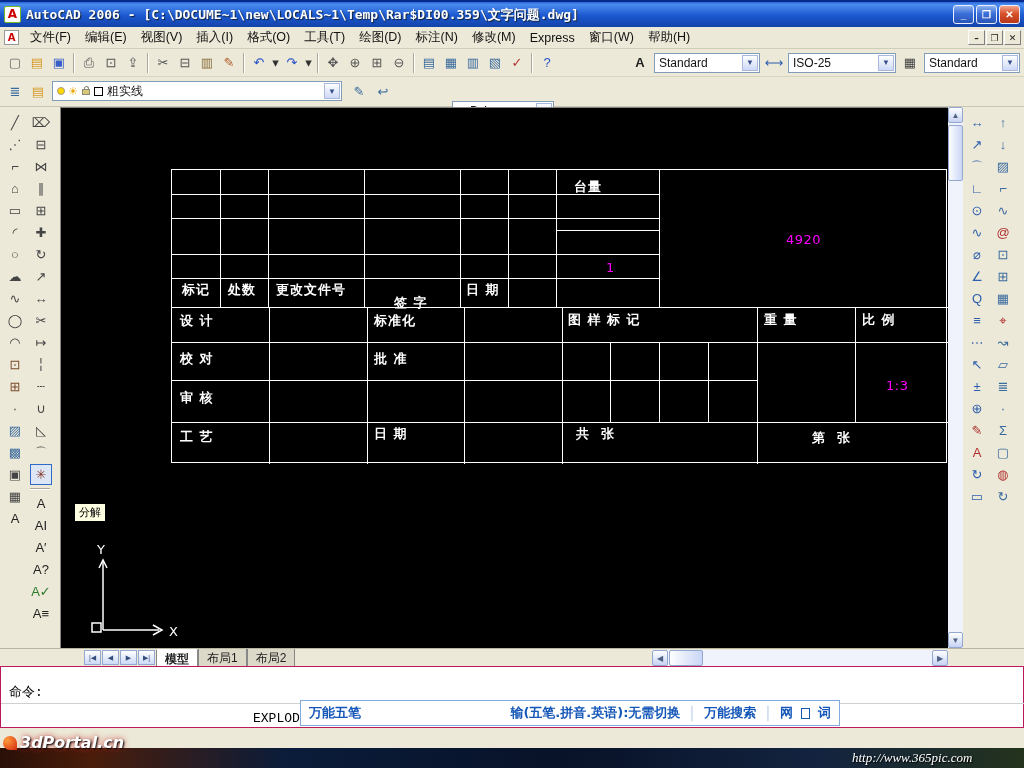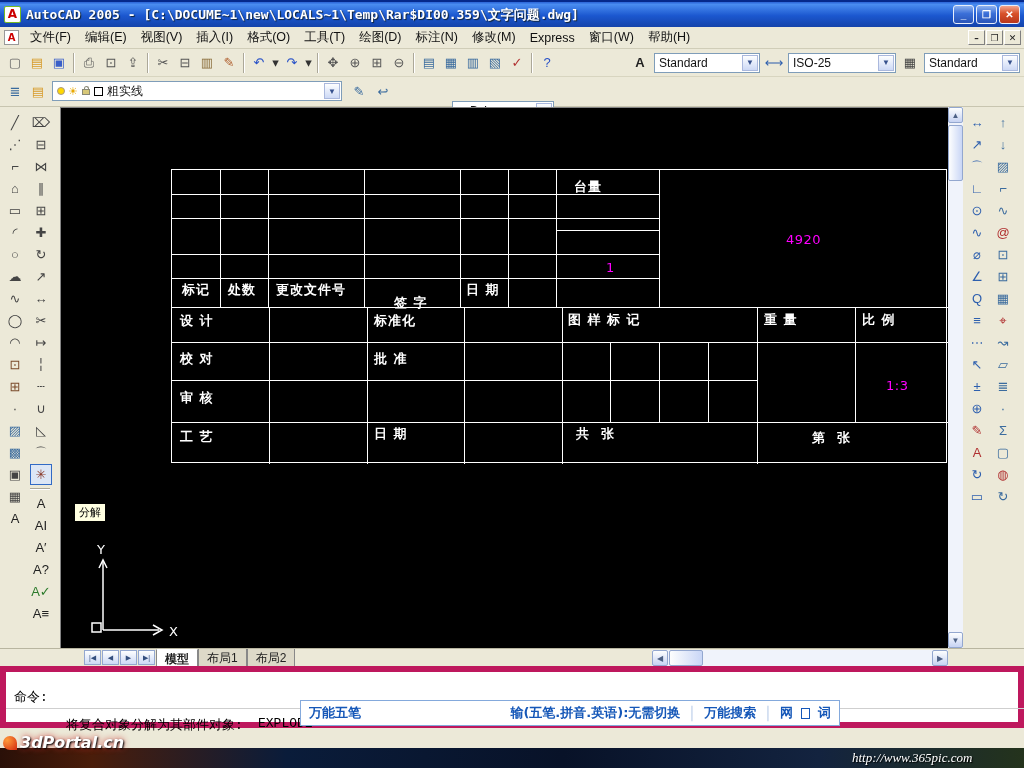--- a/index.html
+++ b/index.html
@@ -79,21 +79,21 @@
   
   #tabstrip { left:0; top:648px; width:1024px; height:18px; background:#ece9d8; border-top:1px solid #b8b5a0; }
   #tabnav { position:absolute; left:84px; top:1px; display:flex; gap:1px; }
   .navbtn { width:17px; height:15px; background:linear-gradient(180deg,#fdfefe,#cdd9f6); border:1px solid #93a7cf;
     font-size:7px; color:#35507f; display:flex; align-items:center; justify-content:center; }
   #tabs { position:absolute; left:156px; top:0; display:flex; }
   .tab { padding:1px 8px 0; font-size:12px; color:#222; background:#ddd9c8; border:1px solid #888; border-top:none; }
   .tab.active { background:#fff; font-weight:bold; border-top:1px solid #fff; }
 
   
-  #cmdwin { left:0; top:666px; width:1024px; height:62px; background:#fff; border:6px solid #be185d; }
+  #cmdwin { left:0; top:666px; width:1024px; height:62px; background:#fff; border:1px solid #be185d; }
   #cmd-divider { position:absolute; left:0; top:36px; width:1024px; height:1px; background:#cfcfcf; }
   .cmdtext { position:absolute; font:13px "Liberation Mono",monospace; color:#000; white-space:pre; }
 
   
   #taskstrip { left:0; top:728px; width:1024px; height:20px; background:#d4d0c8; border-top:1px solid #fff; }
   .taskfrag { position:absolute; top:4px; font:11px "Liberation Sans",sans-serif; color:#222; white-space:nowrap; }
 
   
   #photostrip { left:0; top:748px; width:1024px; height:20px;
     background:linear-gradient(90deg,#2a1008,#4a1d0a 9%,#0a1c3a 28%,#081228 55%,#13233f 80%,#24331c 100%); }
@@ -124,21 +124,21 @@
   #cursor .cv { left:10px; top:0; width:1px; height:22px; background:#000; }
   #cursor .cb { left:7px; top:7px; width:7px; height:7px; border:1px solid #000; background:none; }
 </style>
 </head>
 <body>
 
 <div id="screen">
 
   <div id="titlebar" class="abs">
     <div id="app-icon">A</div>
-    <div id="title-text">AutoCAD 2005 - [C:\DOCUME~1\new\LOCALS~1\Temp\Rar$DI00.359\文字问题.dwg]</div>
+    <div id="title-text">AutoCAD 2006 - [C:\DOCUME~1\new\LOCALS~1\Temp\Rar$DI00.359\文字问题.dwg]</div>
     <div class="wbtn">_</div>
     <div class="wbtn">❐</div>
     <div class="wbtn close">✕</div>
   </div>
 
   <div id="menubar" class="abs">
     <div id="mdi-doc-icon">A</div>
 
   <div class="mitem"><span>文件(F)</span></div>
       <div class="mitem"><span>编辑(E)</span></div>
@@ -651,21 +651,20 @@
     <div class="strack" style="left:652px;top:1px;width:296px;height:16px;">
       <div class="sbtn" style="left:0;top:0;width:16px;height:16px;">◀</div>
       <div class="sthumb" style="left:17px;top:0;width:34px;height:16px;"></div>
       <div class="sbtn" style="left:280px;top:0;width:16px;height:16px;">▶</div>
     </div>
   </div>
 
   <div id="cmdwin" class="abs">
     <span class="cmdtext" style="left:8px;top:16px;">命令:</span>
     <div id="cmd-divider"></div>
-    <span class="cmdtext" style="left:60px;top:44px;">将复合对象分解为其部件对象:</span>
     <span class="cmdtext" style="left:252px;top:44px;">EXPLODE</span>
   </div>
 
 
   <div id="photostrip" class="abs"></div>
   <div id="logo"><span class="swoosh"></span><span>3dPortal.cn</span></div>
   <div id="url-wm">http://www.365pic.com</div>
 
   <div id="ime-main">
     <span>万能五笔</span>

